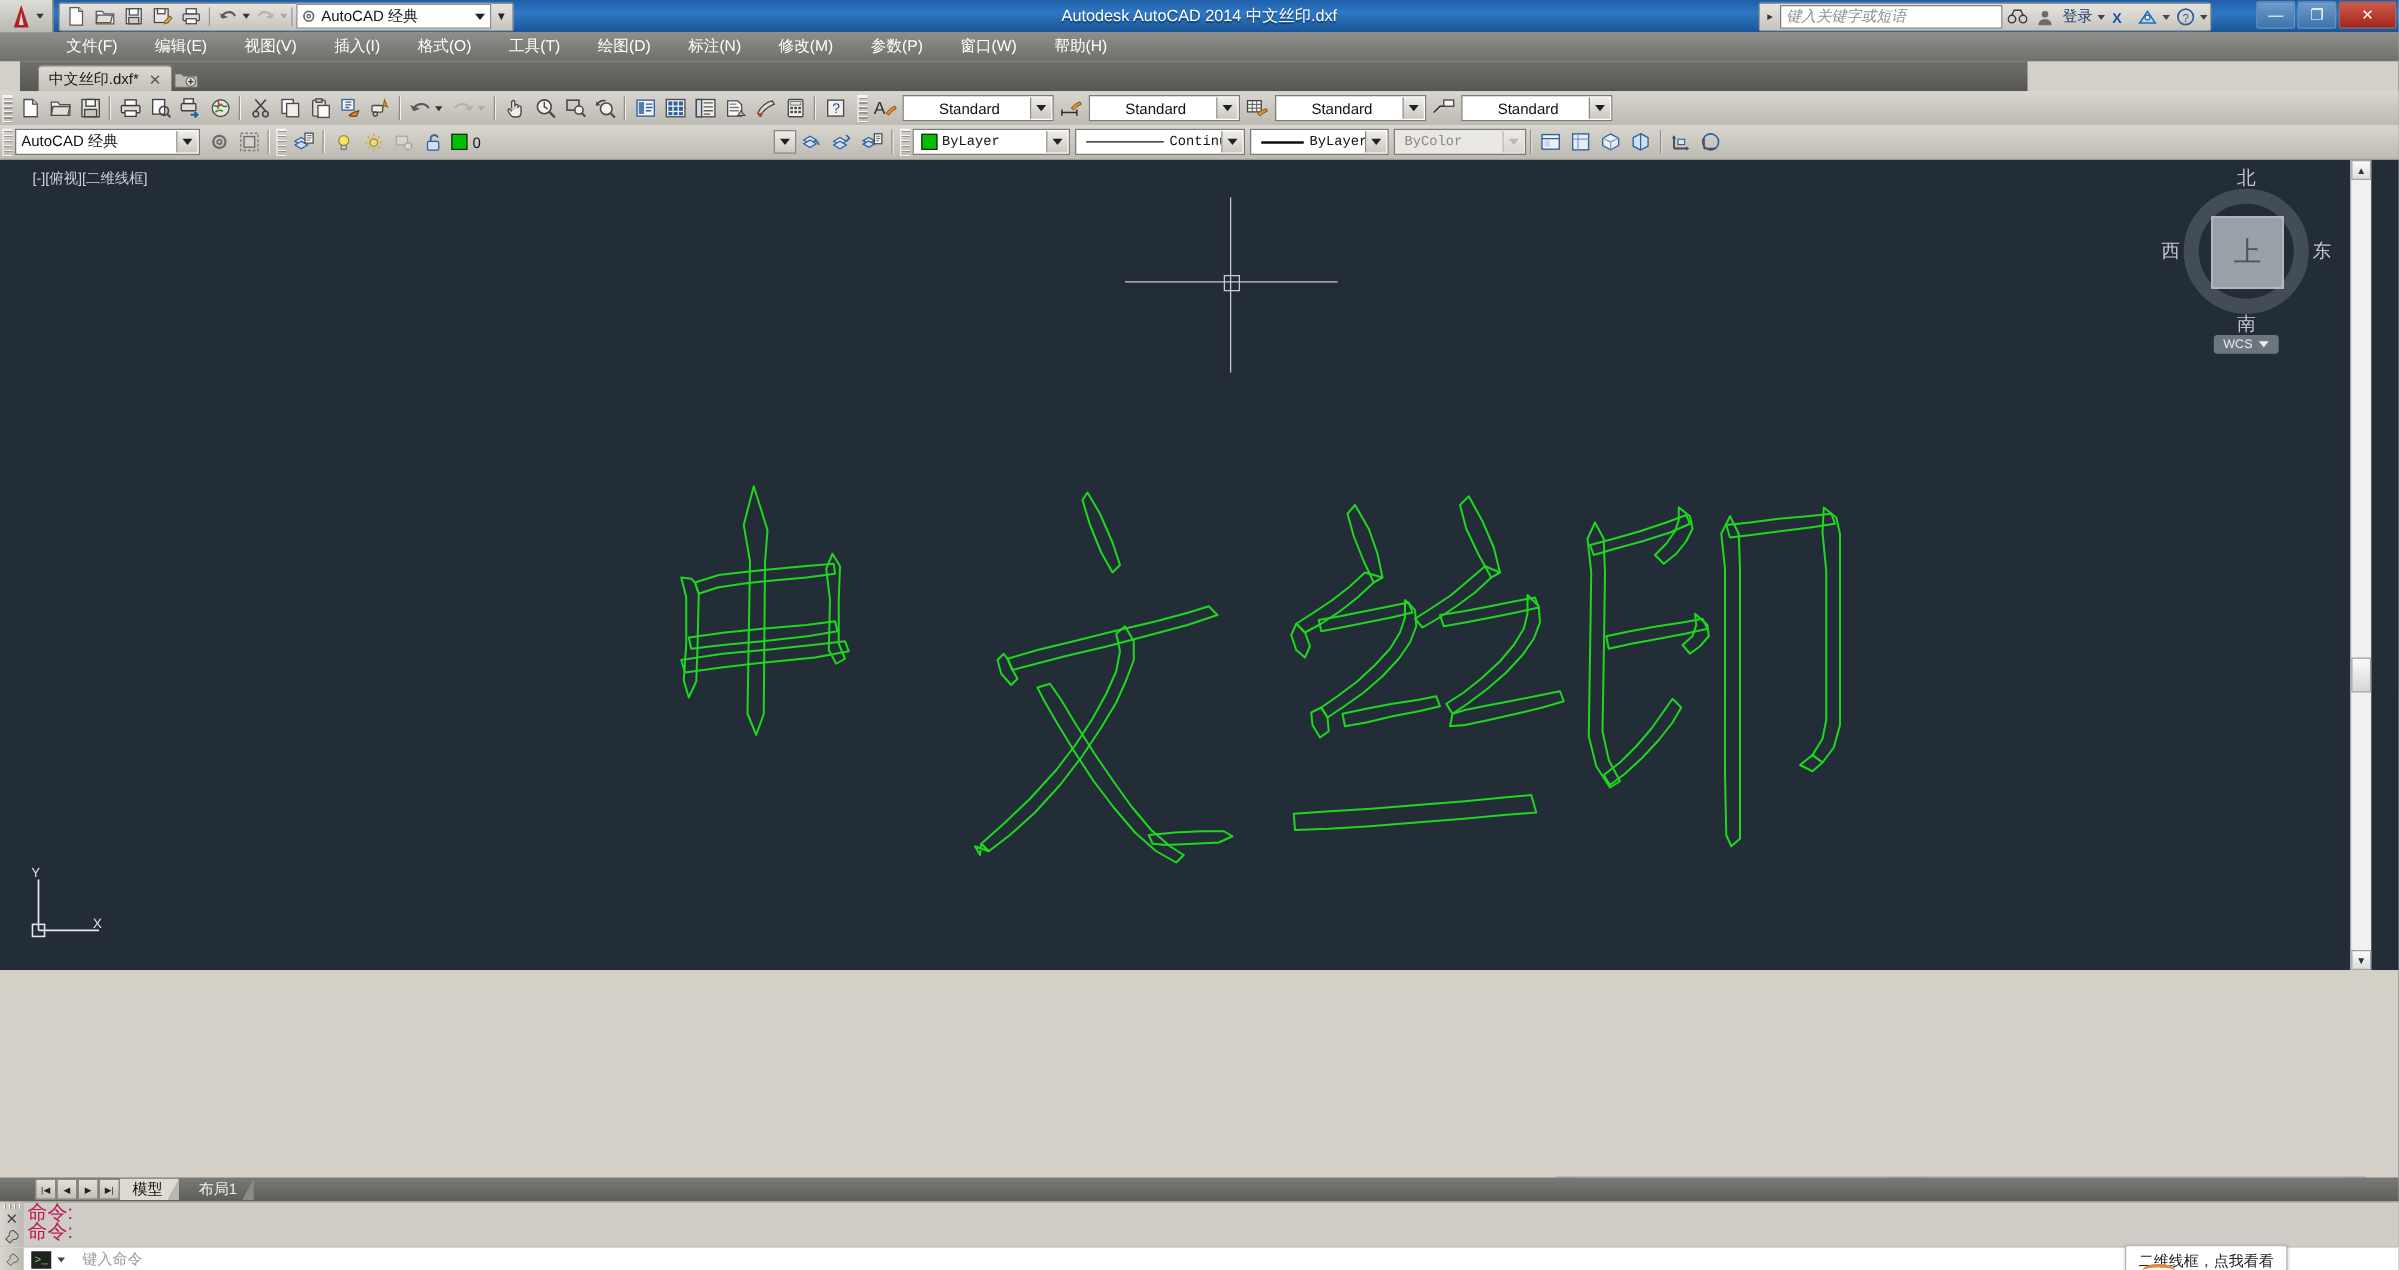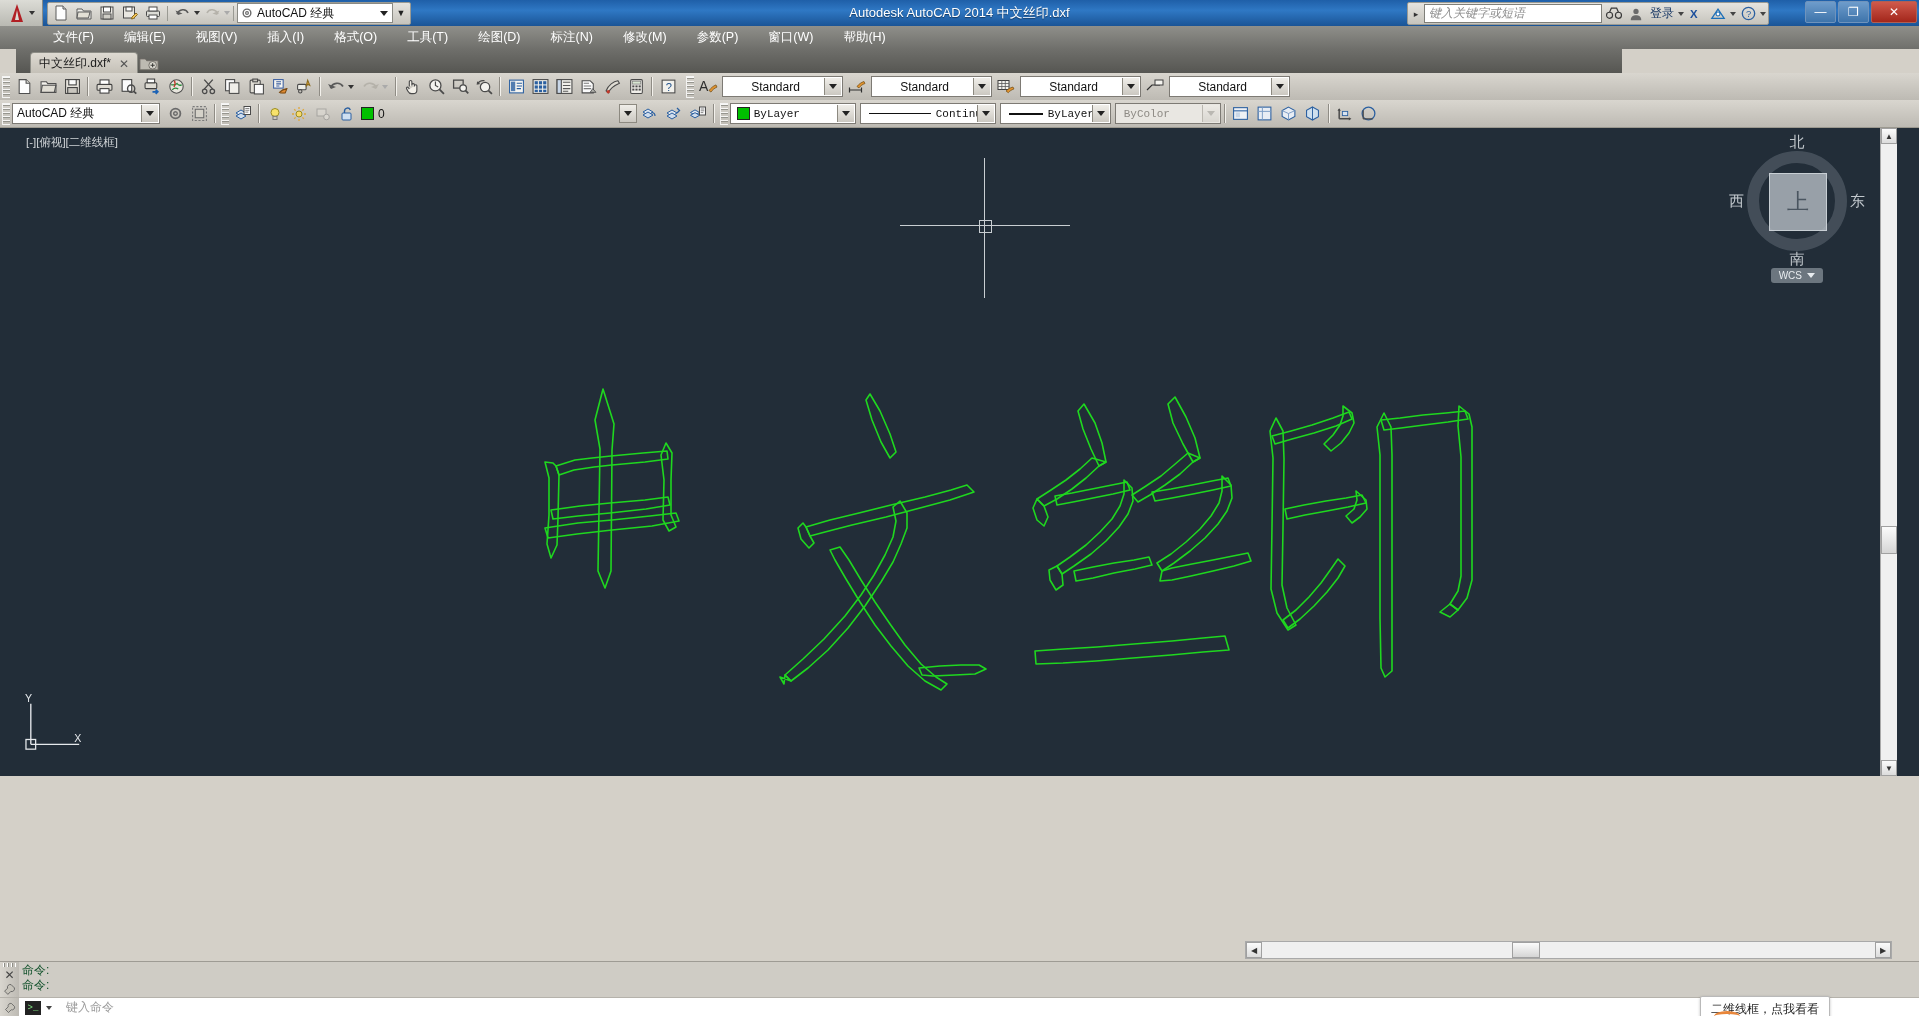--- a/index.html
+++ b/index.html
@@ -224,21 +224,21 @@
   .cmdarea{
     position:absolute;left:0;top:961px;width:1919px;height:36px;
     background:#cfccc5;border-top:1px solid #9e9b94;
   }
   .cmd-left{
     position:absolute;left:0;top:0;width:19px;height:36px;
     background:linear-gradient(90deg,#d9d6cf,#bdbab3);
     display:flex;flex-direction:column;align-items:center;padding-top:1px;gap:2px;
   }
   .cmd-grip{width:13px;height:6px;background:repeating-linear-gradient(90deg,#fff 0 1px,#8d8d86 1px 2px,transparent 2px 4px);}
-  .cmdlines{position:absolute;left:22px;top:1px;font-size:12px;color:#14532d;line-height:15px;}
+  .cmdlines{position:absolute;left:22px;top:1px;font-size:16px;color:#be185d;line-height:15px;}
   .cmdinputrow{
     position:absolute;left:0;top:997px;width:1919px;height:19px;
     background:#fff;border-top:1px solid #b5b2ab;display:flex;align-items:center;
   }
   .cmd-prompt{
     width:19px;height:19px;background:linear-gradient(90deg,#d9d6cf,#bdbab3);
     display:flex;align-items:center;justify-content:center;
   }
   .cmd-chev{
     margin-left:6px;width:16px;height:14px;background:#222;color:#7fe07f;
@@ -1206,20 +1206,36 @@
     <div class="sb-thumb" style="left:0;top:398px;width:14px;height:26px;"></div>
     <div class="sb-arrow" style="left:0;bottom:0;width:14px;height:14px;">▼</div>
   </div>
 
   <div class="hscroll" style="left:1245px;top:941px;width:645px;height:16px;">
     <div class="sb-arrow" style="left:0;top:0;width:14px;height:14px;">◀</div>
     <div class="sb-thumb" style="left:266px;top:0;width:26px;height:14px;"></div>
     <div class="sb-arrow" style="right:0;top:0;width:14px;height:14px;">▶</div>
   </div>
 
+  <div class="modeltabs">
+    <div class="mt-navs">
+      <div class="mt-nav">|◀</div>
+      <div class="mt-nav">◀</div>
+      <div class="mt-nav">▶</div>
+      <div class="mt-nav">▶|</div>
+    </div>
+    <div class="mt active">
+      <span>模型</span>
+      <span class="mt-skew"></span>
+    </div>
+    <div class="mt" style="margin-left:6px">
+      <span>布局1</span>
+      <span class="mt-skew" style="background:linear-gradient(to bottom right,transparent 49%,#8a8a86 50%)"></span>
+    </div>
+  </div>
 
   <div class="cmdarea">
     <div class="cmd-left">
       <div class="cmd-grip"></div>
       <div style="font-size:12px;color:#444;line-height:12px;">✕</div>
       <div>
         <svg width="13" height="13" viewBox="0 0 16 16">
             <path d="M10 2a3.5 3.5 0 00-4.4 4.4L2 10l4 4 3.6-3.6A3.5 3.5 0 0014 6z" fill="#c6c3ba" stroke="#555" stroke-width="1"></path>
           </svg>
       </div>

